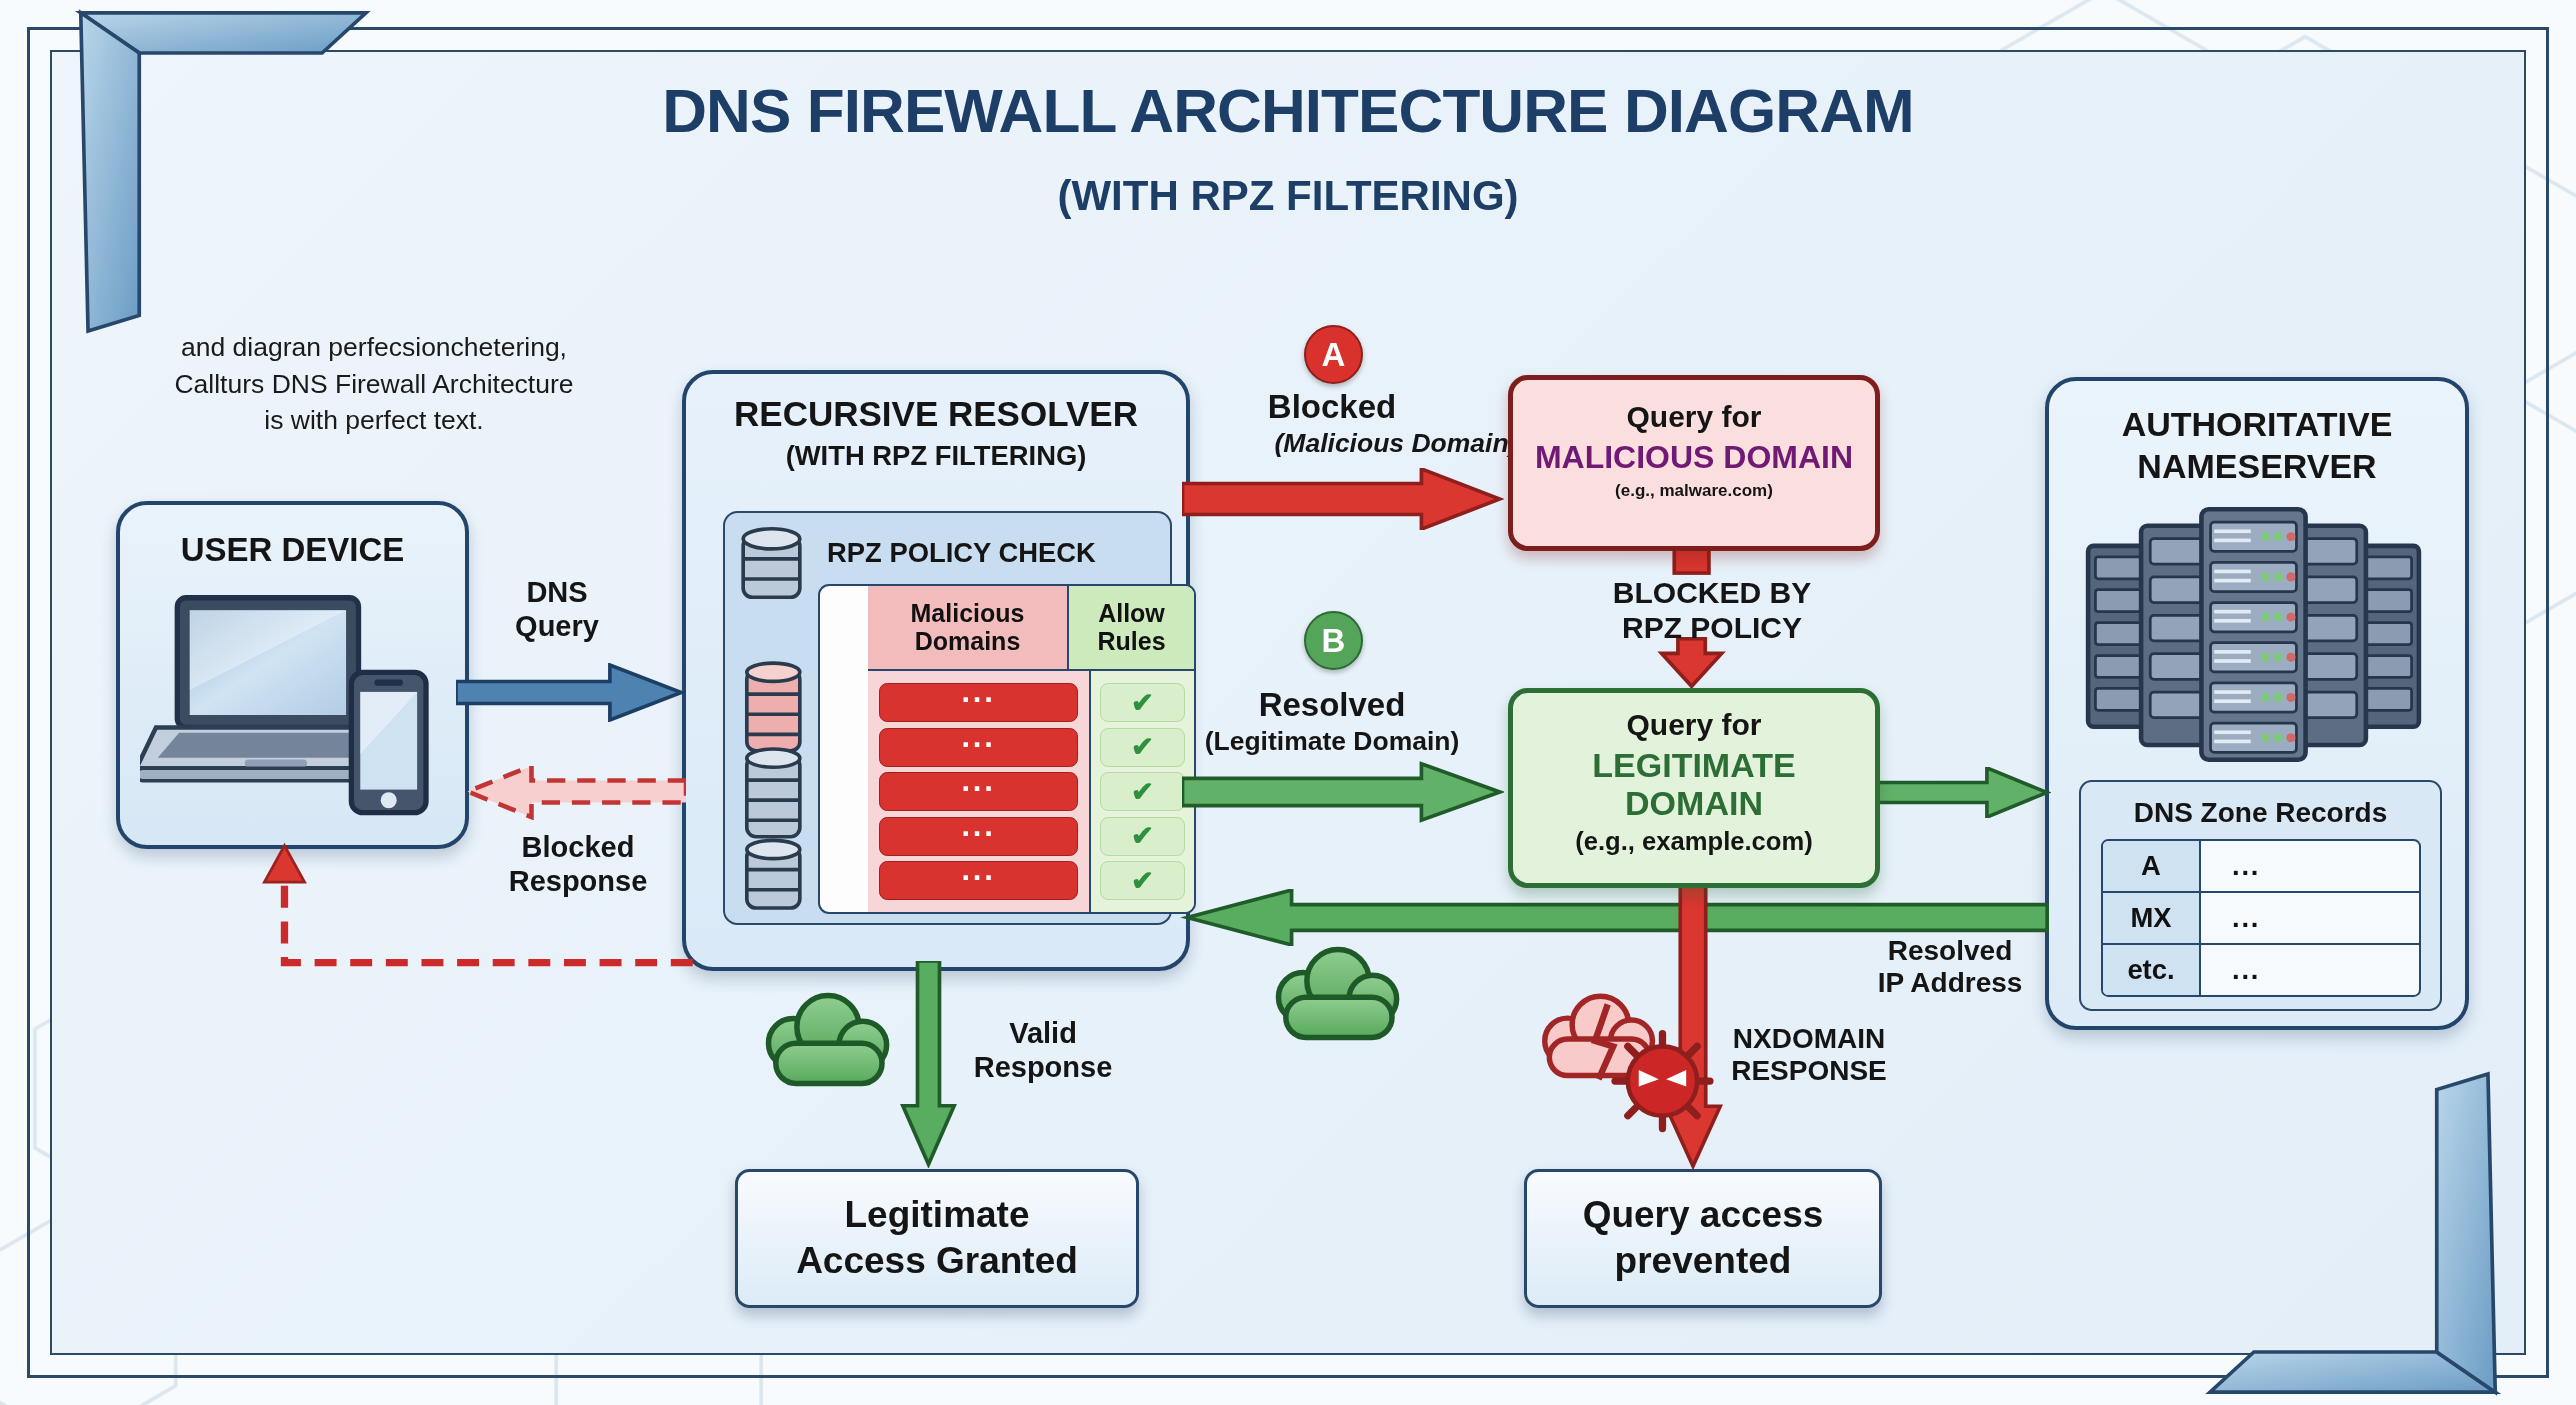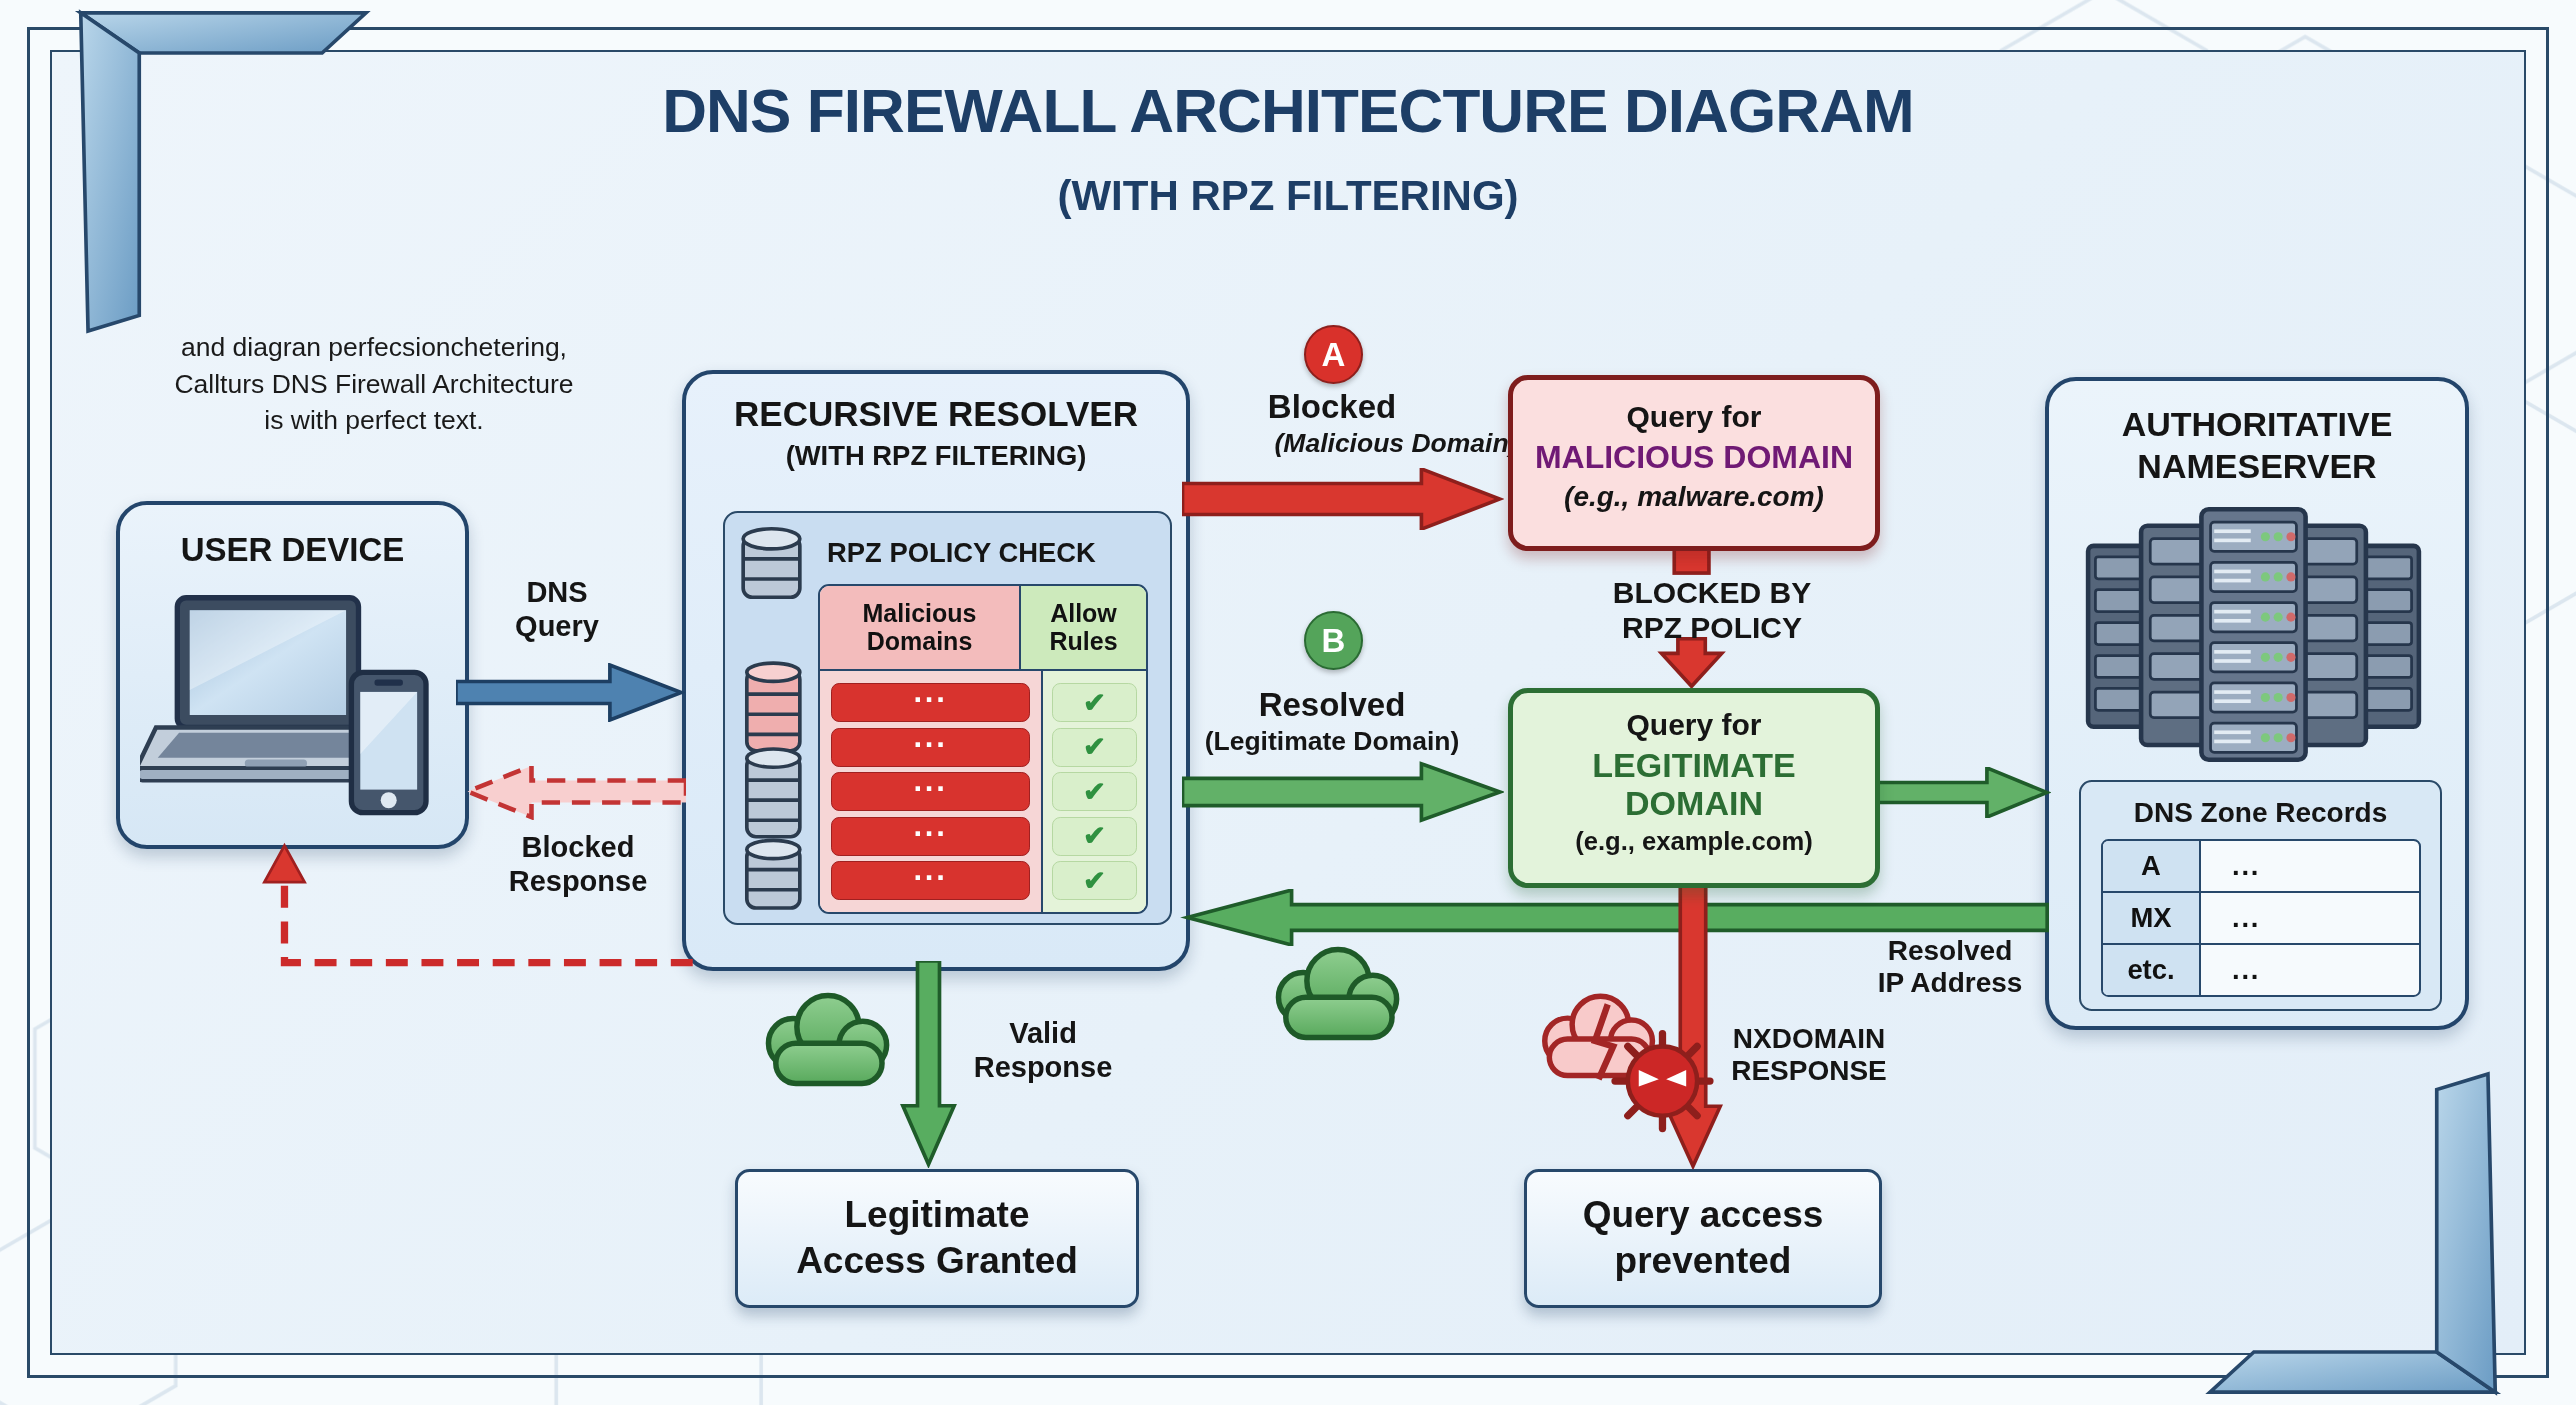--- a/index.html
+++ b/index.html
@@ -159,21 +159,21 @@
         </g>
         <g fill="#bcc9d8">
           <rect x="16" y="352" width="58" height="66" rx="10"></rect>
           <ellipse cx="45" cy="354" rx="29" ry="10" fill="#dde6ef"></ellipse>
           <line x1="16" y1="376" x2="74" y2="376"></line>
             <line x1="16" y1="398" x2="74" y2="398"></line>
         </g>
       </g>
     </svg>
 
-    <div class="abs rpz-table" style="left:93px;top:71px;width:326px;height:326px;">
+    <div class="abs rpz-table" style="left:93px;top:71px;width:326px;height:326px;padding-left:48px;">
       <div class="rpz-head">
         <div class="h1">Malicious Domains</div>
         <div class="h2">Allow Rules</div>
       </div>
       <div class="rpz-body">
         <div class="rpz-col-l">
           <div class="red-pill">...</div>
           <div class="red-pill">...</div>
           <div class="red-pill">...</div>
           <div class="red-pill">...</div>
@@ -375,21 +375,21 @@
     <div>RESPONSE</div>
 </div>
 <div class="abs ctr lbl" style="left:1950px;top:935px;font-size:28px;">
   <div>Resolved</div>
     <div>IP Address</div>
 </div>
 
 <div class="abs qbox-red" style="left:1508px;top:375px;width:362px;height:166px;">
   <div class="abs ctr lbl" style="left:50%;top:20px;font-size:30px;">Query for</div>
   <div class="abs ctr lbl" style="left:50%;top:59px;font-size:32px;color:#701a75;">MALICIOUS DOMAIN</div>
-  <div class="abs ctr lbl" style="left:50%;top:101px;font-size:28px;font-style:italic;">(e.g., malware.com)</div>
+  <div class="abs ctr lbl" style="left:50%;top:101px;font-size:17px;">(e.g., malware.com)</div>
 </div>
 <div class="abs qbox-green" style="left:1508px;top:688px;width:362px;height:190px;">
   <div class="abs ctr lbl" style="left:50%;top:14.6px;font-size:30px;">Query for</div>
   <div class="abs ctr lbl" style="left:50%;top:53px;font-size:34px;color:#2c6e34;">LEGITIMATE</div>
   <div class="abs ctr lbl" style="left:50%;top:91px;font-size:34px;color:#2c6e34;">DOMAIN</div>
   <div class="abs ctr lbl" style="left:50%;top:134px;font-size:25.6px;">(e.g., example.com)</div>
 </div>
 
 <div class="abs result-box" style="left:735px;top:1169px;width:398px;height:133px;">
   <div class="abs ctr lbl" style="left:50%;top:22px;font-size:37px;">Legitimate</div>

